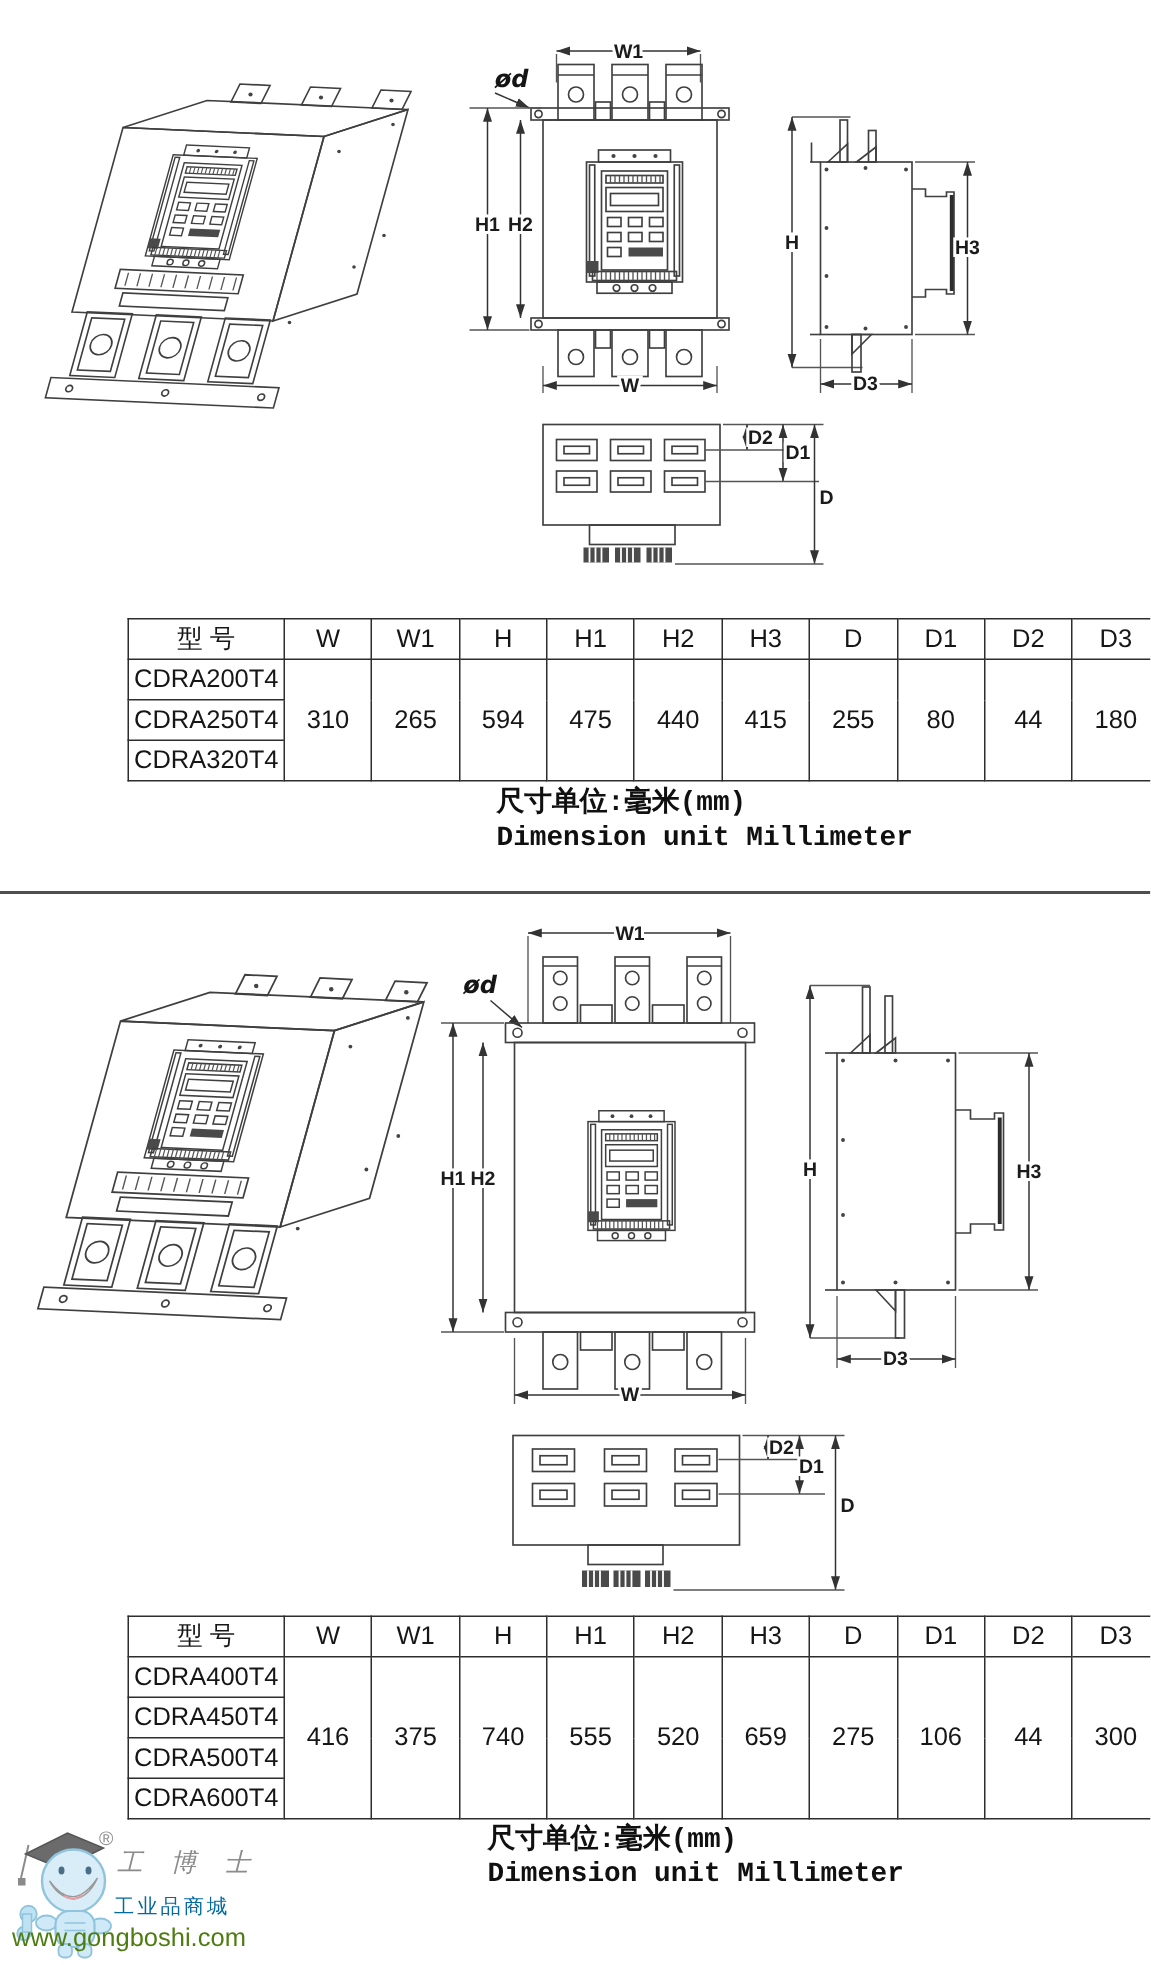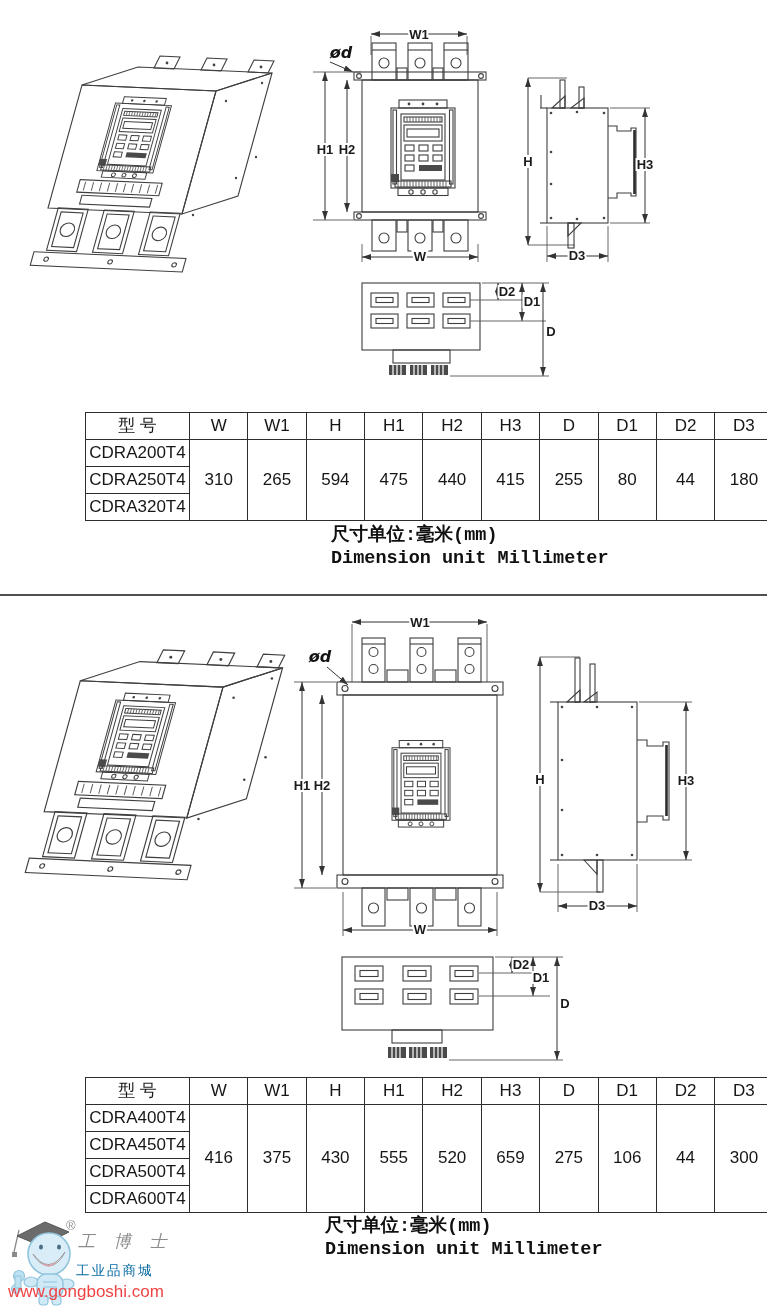--- a/index.html
+++ b/index.html
@@ -25,21 +25,21 @@
   #table1{top:412px;}
   #table2{top:1077px;}
   .cap{position:absolute;font-weight:bold;font-size:18.5px;color:#101010;line-height:1.25;font-family:Liberation Mono, monospace;}
   #cap1{left:331px;top:524px;}
   #cap2{left:325px;top:1215px;}
   .watermark{position:absolute;left:2px;top:1210px;width:230px;height:98px;}
   .watermark .wm-abs{position:absolute;white-space:nowrap;}
   .wm-reg{left:64px;top:8px;font-size:13px;color:#8f8f8f;}
   .wm-brand{left:76px;top:20px;font-size:17px;font-style:italic;letter-spacing:7px;color:#8c8c8c;}
   .wm-sub{left:74px;top:52px;font-size:13.5px;letter-spacing:2px;color:#0369a1;}
-  .wm-url{left:6px;top:72px;font-size:17px;color:#ef4444;}
+  .wm-url{left:6px;top:72px;font-size:17px;color:#4d7c0f;}
 </style>
 </head>
 <body>
 
 <div class="page">
 
 <svg class="drawings" width="767" height="1310" viewBox="0 0 767 1310">
   <defs>
     <marker id="arw" markerUnits="userSpaceOnUse" markerWidth="9.5" markerHeight="7" refX="9.2" refY="3.5" orient="auto-start-reverse">
       <path d="M0,0.5 L9.2,3.5 L0,6.5 Z" fill="#333"></path>
@@ -436,21 +436,21 @@
     <th>D</th>
     <th>D1</th>
     <th>D2</th>
     <th>D3</th>
     <th>¢d</th>
   </tr>
   <tr>
     <td>CDRA400T4</td>
     <td rowspan="4">416</td>
     <td rowspan="4">375</td>
-    <td rowspan="4">430</td>
+    <td rowspan="4">740</td>
     <td rowspan="4">555</td>
     <td rowspan="4">520</td>
     <td rowspan="4">659</td>
     <td rowspan="4">275</td>
     <td rowspan="4">106</td>
     <td rowspan="4">44</td>
     <td rowspan="4">300</td>
     <td rowspan="4">10</td>
   </tr>
   <tr>

